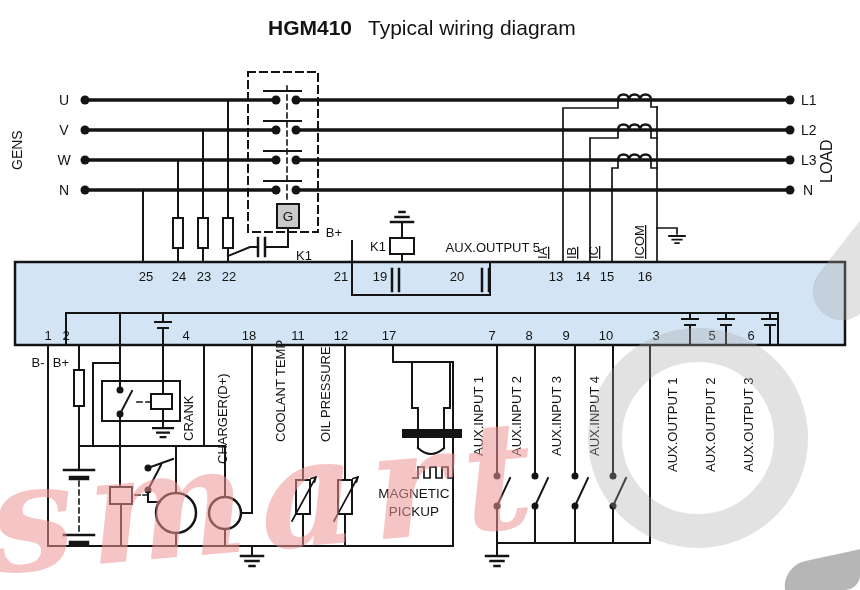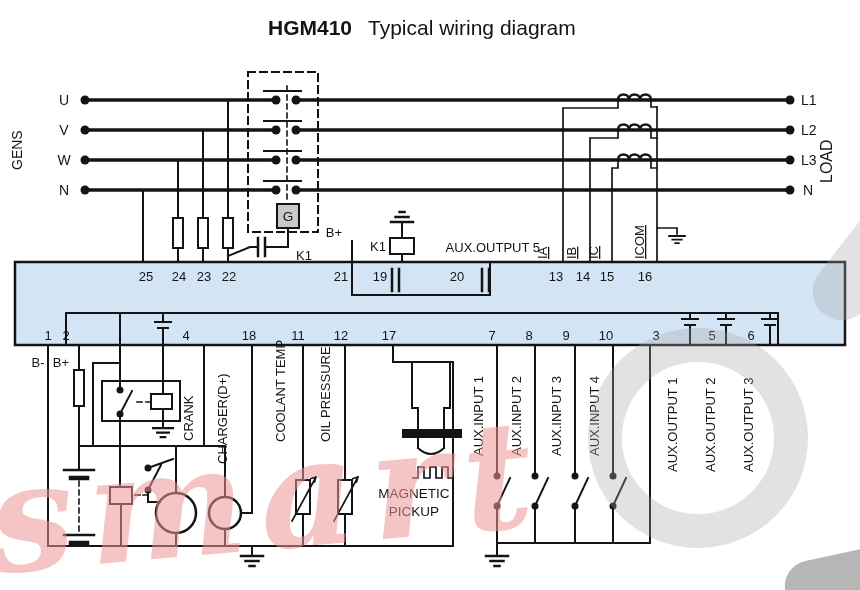--- a/index.html
+++ b/index.html
@@ -1,17 +1,17 @@
 <!DOCTYPE html>
 <html><head>
 <meta charset="utf-8">
 <style>
   html,body{margin:0;padding:0;background:#fff;}
   #stage{position:relative;width:860px;height:590px;overflow:hidden;background:#fff;
-         font-family:"Liberation Sans",sans-serif;}
+         font-family:"Liberation Sans",sans-serif;border-radius:15px;}
   svg{position:absolute;left:0;top:0;}
   svg text{font-family:"Liberation Sans",sans-serif;fill:#141414;}
   .w{fill:none;stroke:#141414;stroke-width:2;stroke-linecap:square;}
   .ph{stroke-width:3.6;}
   .t{stroke-width:1.7;}
   .b25{stroke-width:2.5;}
   .b45{stroke-width:4.5;}
   .dash{stroke-dasharray:7,5;}
   .dash2{stroke-dasharray:5,4;stroke-width:1.6;}
   .dot{fill:#141414;stroke:none;}

